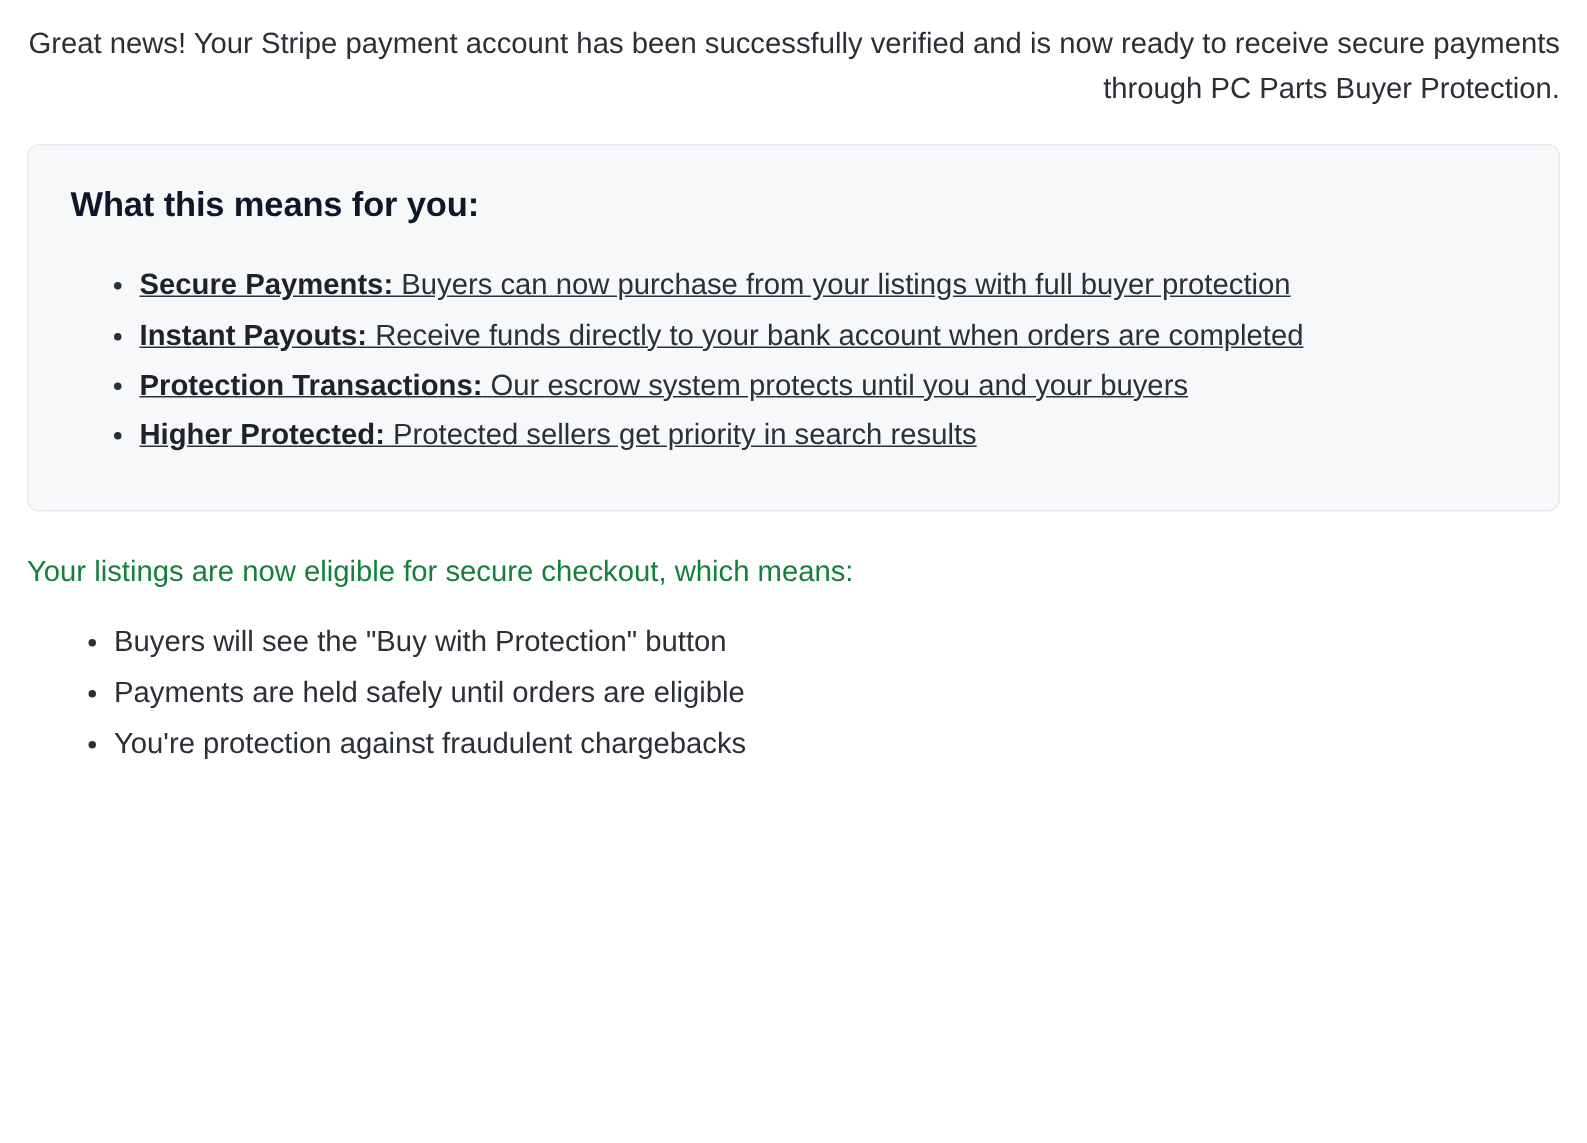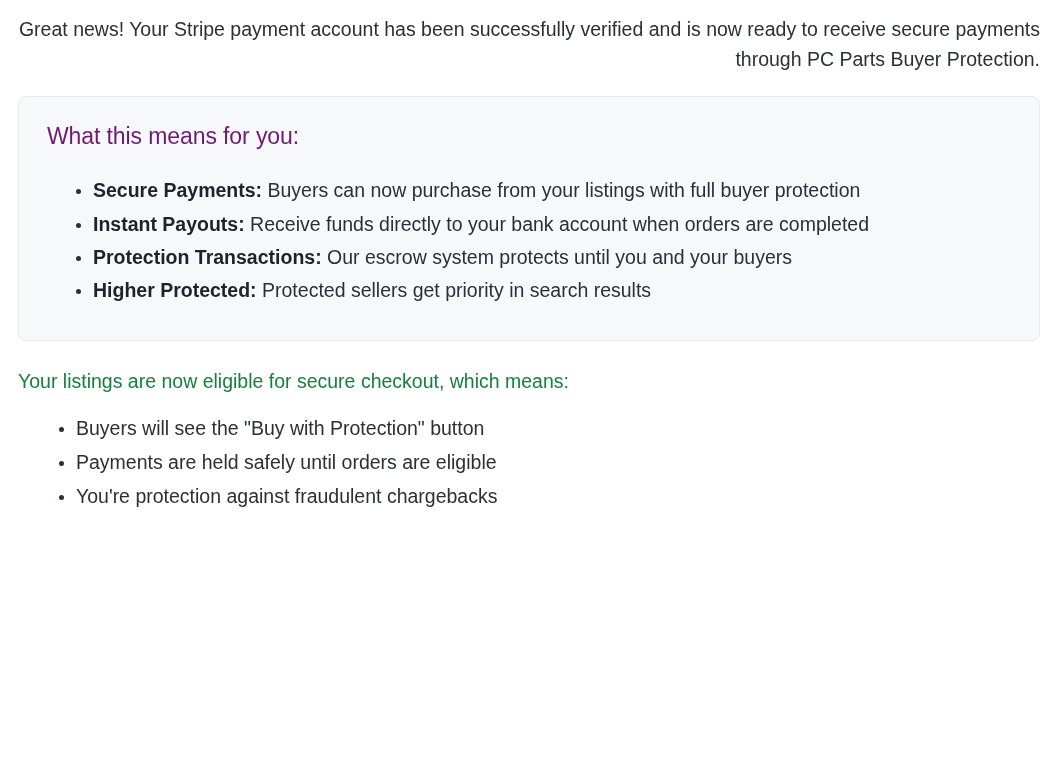--- a/index.html
+++ b/index.html
@@ -30,35 +30,36 @@
   .callout {
     background: #f7f8fa;
     border: 1px solid #e7e9ee;
     border-radius: 8px;
     padding: 26px 28px 30px 28px;
     box-sizing: border-box;
     margin: 0 0 26px 0;
   }
   .callout-title {
     font-size: 23px;
-    font-weight: normal;
-    color: #701a75;
+    font-weight: bold;
+    color: #0f172a;
     margin: 0 0 26px 0;
     letter-spacing: -0.1px;
   }
   ul.bullets {
     margin: 0;
     padding-left: 46px;
     list-style: disc;
   }
   .callout ul.bullets li {
     font-size: 19.5px;
     line-height: 1.45;
     color: #2b2f36;
     margin-bottom: 5px;
+    text-decoration: underline;
   }
   .callout ul.bullets li::marker {
     font-size: 17px;
   }
   .callout ul.bullets li b {
     font-weight: bold;
     color: #1f2228;
   }
   .lead {
     font-size: 19.5px;

